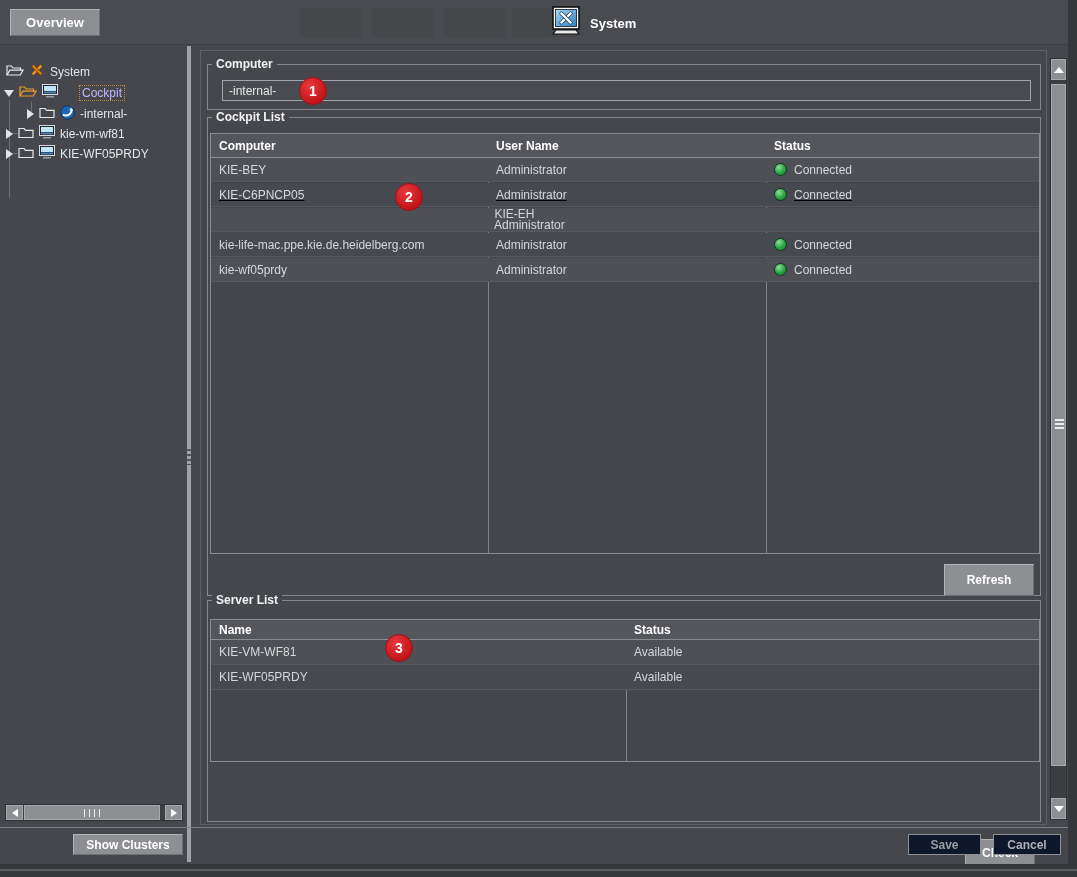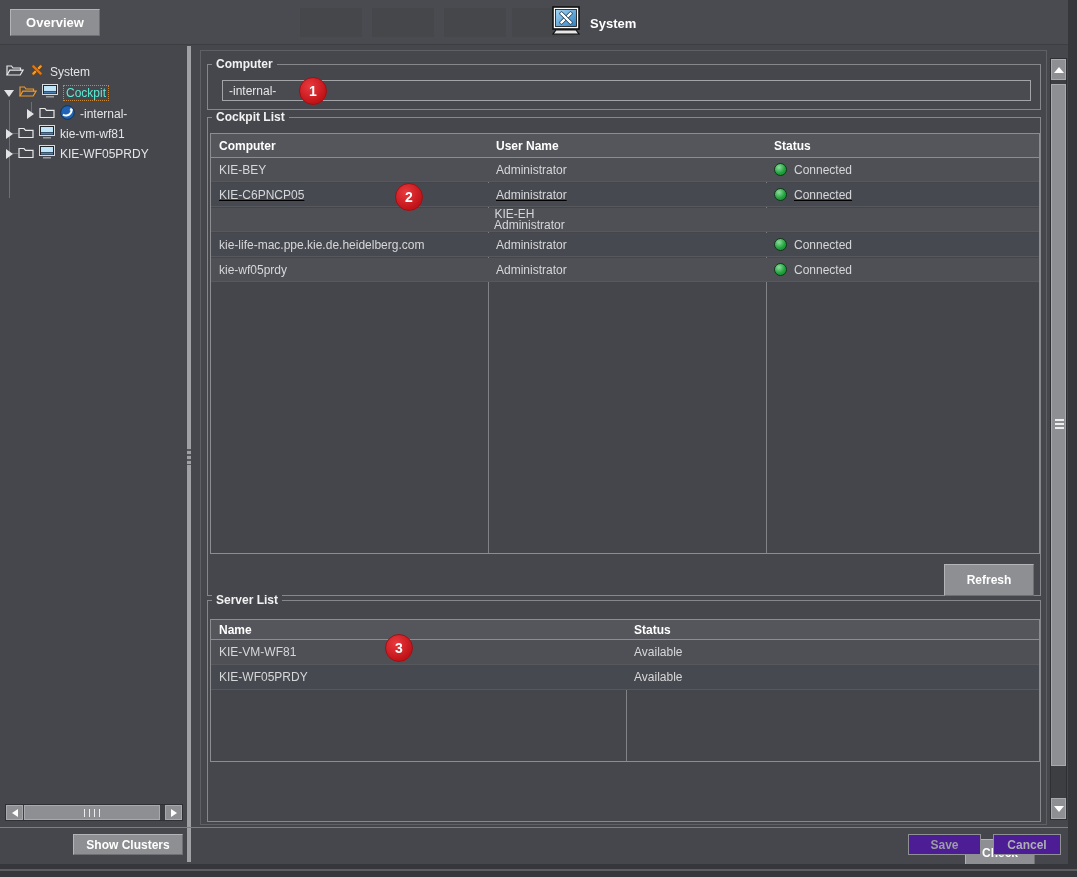--- a/index.html
+++ b/index.html
@@ -15,21 +15,21 @@
           display:flex; align-items:center; justify-content:center; cursor:default; }
   .btn-overview { position:absolute; left:10px; top:9px; width:90px; height:27px; font-size:13px; }
   .ghost-tab { position:absolute; top:8px; height:29px; width:62px; background:#45474b; }
   .title-wrap { position:absolute; left:551px; top:7px; height:32px; display:flex; align-items:center; gap:9px; }
   .title-text { color:#ffffff; font-size:13px; font-weight:bold; }
 
   
   .tree-panel { position:absolute; left:0; top:46px; width:186px; height:781px; background:#45474c; }
   .tree-row { position:absolute; height:18px; display:flex; align-items:center; gap:5px; }
   .tree-label { color:#e4e5e7; font-size:12px; white-space:nowrap; }
-  .tree-label.sel { color:#5eead4; border:1px dotted #c8873a; padding:0 2px; }
+  .tree-label.sel { color:#c4b5fd; border:1px dotted #c8873a; padding:0 2px;margin-left:16px; }
   .exp-down { width:0; height:0; border-left:5px solid transparent; border-right:5px solid transparent; border-top:7px solid #e2e3e5; }
   .exp-right { width:0; height:0; border-top:5px solid transparent; border-bottom:5px solid transparent; border-left:7px solid #e2e3e5; }
   .tline { position:absolute; background:#6d6f73; }
 
   
   .hscroll { position:absolute; left:5px; top:758px; width:178px; height:17px; background:#3c3e42; border:1px solid #2e3034; }
   .hs-btn { position:absolute; top:0; width:17px; height:15px; background:#8d8f93; border:1px solid #a8aaae; display:flex; align-items:center; justify-content:center; }
   .hs-thumb { position:absolute; left:18px; top:0; width:136px; height:15px; background:#8d8f93; border:1px solid #a8aaae; display:flex; align-items:center; justify-content:center; gap:2px; }
   .hs-grip i { display:inline-block; width:1px; height:8px; background:#eceded; margin:0 1px; }
   .arr-left { width:0;height:0;border-top:4px solid transparent;border-bottom:4px solid transparent;border-right:6px solid #ffffff; }
@@ -59,21 +59,21 @@
   .td { color:#d6d7d9; font-size:12px; padding-left:8px; display:flex; align-items:center; white-space:nowrap; overflow:hidden; }
   .green-dot { width:13px; height:13px; border-radius:50%; margin-right:7px; flex:0 0 auto;
     background:radial-gradient(circle at 36% 30%, #8fdd9d, #23a440 55%, #157a2c);
     border:1px solid #103a18; }
 
   .badge { position:absolute; width:28px; height:28px; border-radius:50%; z-index:50;
     background:radial-gradient(circle at 38% 32%, #e8393e, #c01318 72%);
     border:1px solid #9e1015; color:#ffffff; font-size:14px; font-weight:bold;
     display:flex; align-items:center; justify-content:center; }
 
-  .obtn { position:absolute; background:#4c1d95; border:1px solid #8e9094; font-size:12px; font-weight:bold;
+  .obtn { position:absolute; background:#0f172a; border:1px solid #8e9094; font-size:12px; font-weight:bold;
     display:flex; align-items:center; justify-content:center; cursor:default; }
 
   
   .vscroll { position:absolute; left:1050px; top:58px; width:17px; height:762px; background:#3c3e42; border:1px solid #2e3034; }
   .vs-btn { position:absolute; left:0; width:15px; height:21px; background:#8d8f93; border:1px solid #a8aaae; display:flex; align-items:center; justify-content:center; }
   .vs-thumb { position:absolute; left:0; top:25px; width:15px; height:682px; background:#8d8f93; border:1px solid #a8aaae; }
   .vs-grip { position:absolute; left:3px; top:50%; margin-top:-6px; width:9px; height:12px;
     background:repeating-linear-gradient(180deg,#eceded 0 2px,#8d8f93 2px 4px); }
 
   

